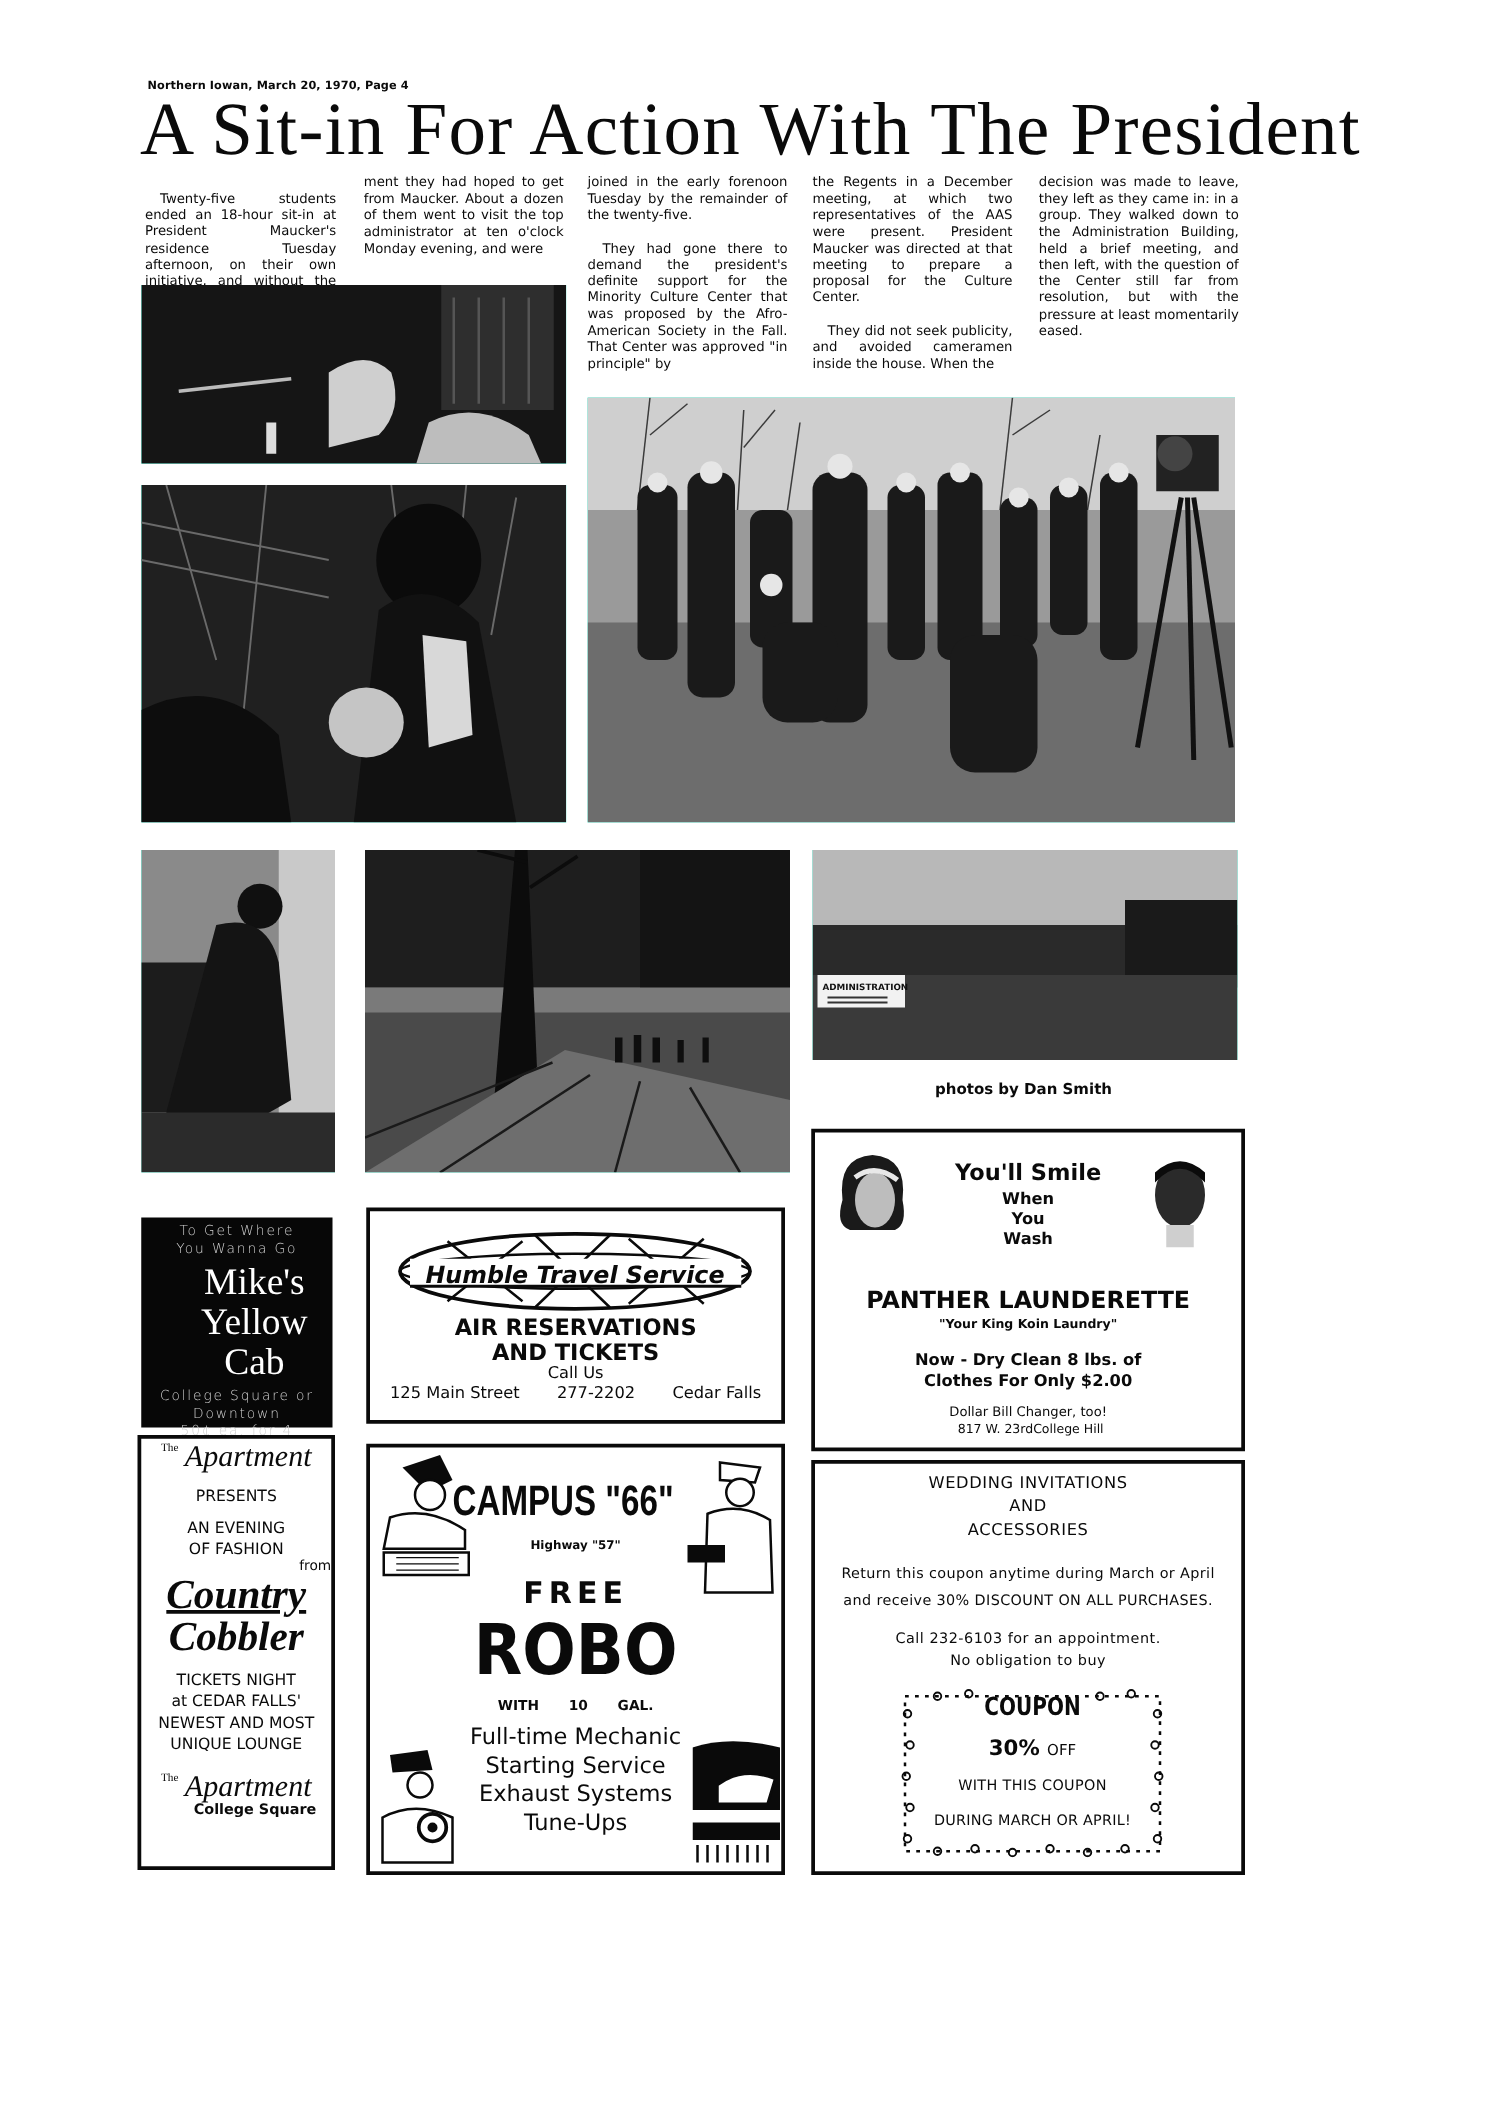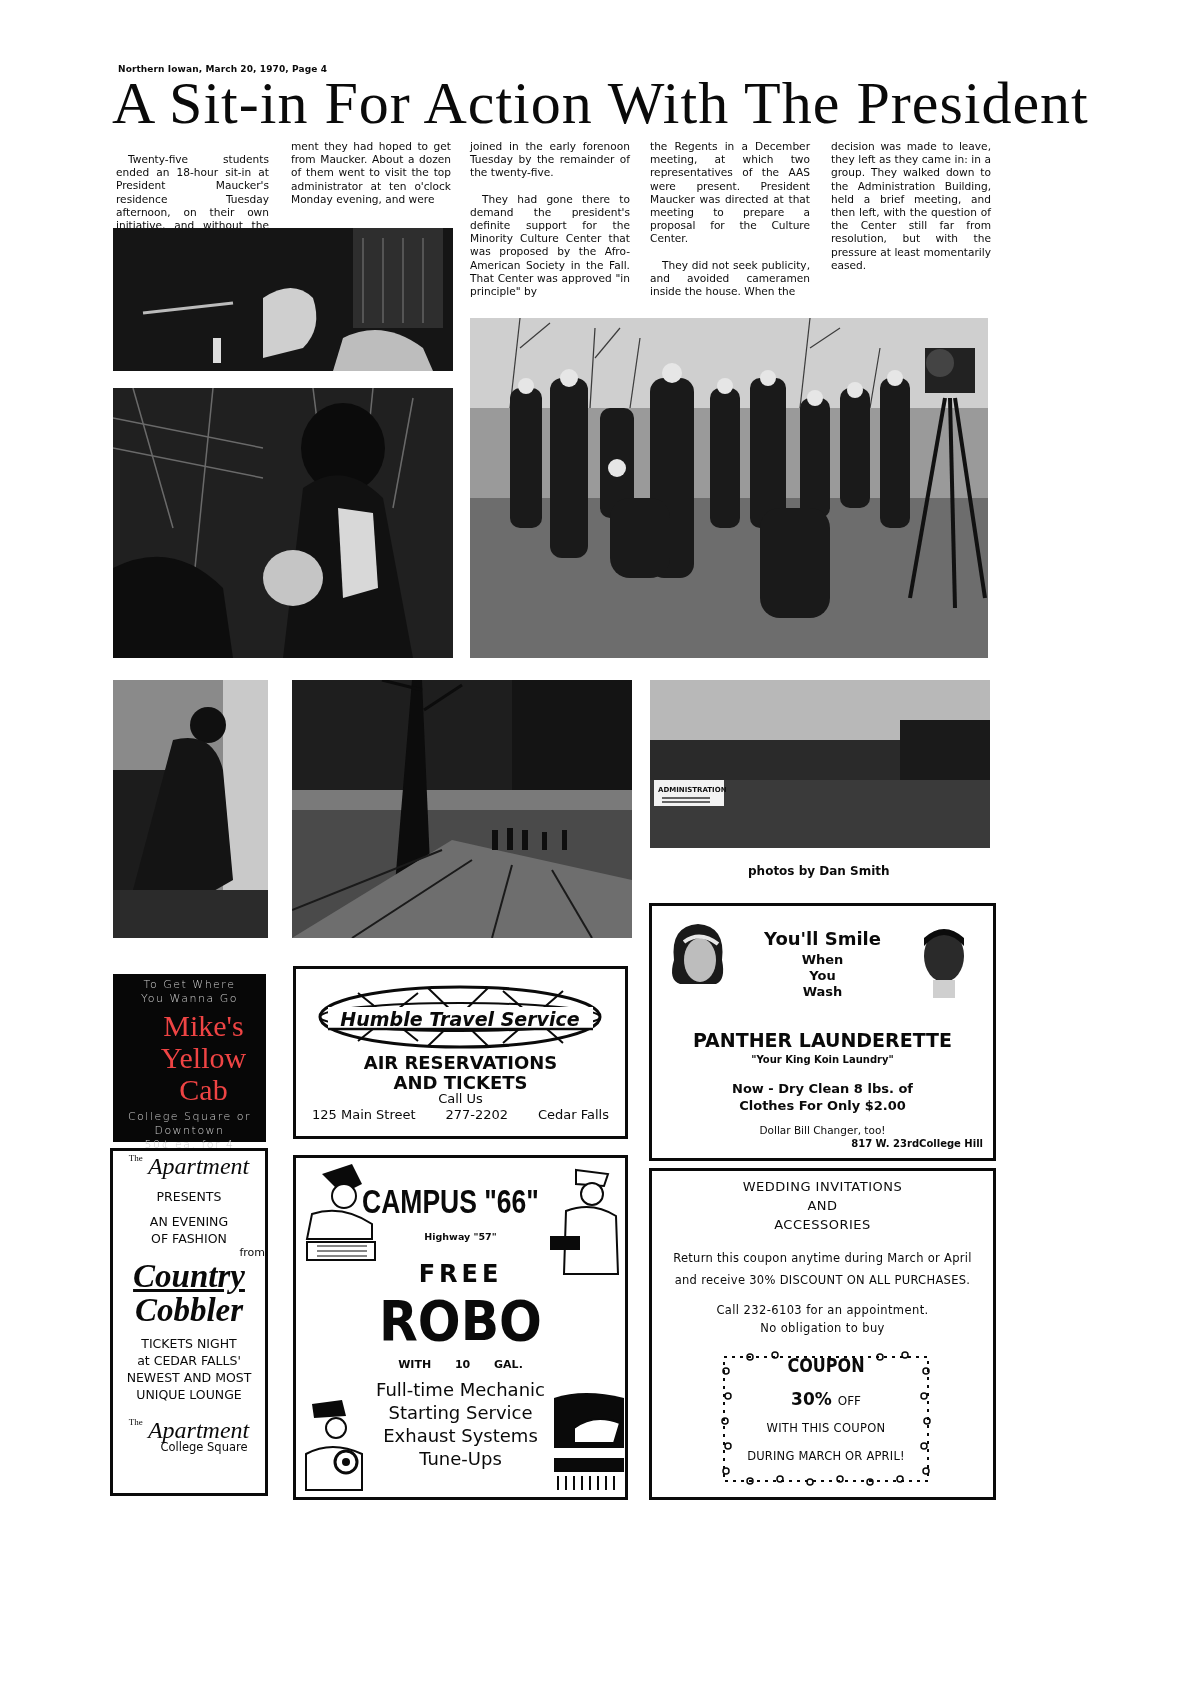--- a/index.html
+++ b/index.html
@@ -10,37 +10,37 @@
   .col { font-size:10.6px; line-height:13.2px; text-align:justify; }
   .col p { margin:0 0 13px 0; text-indent:12px; }
   .col p.noind { text-indent:0; }
   .photo { background:#5eead4; overflow:hidden; }
   .photo svg { width:100%; height:100%; display:block; }
   .credit { left:748px; top:864px; font-size:12px; font-weight:bold; }
   .ad { border:3px solid #0a0a0a; box-sizing:border-box; background:#fff; text-align:center; }
   
   .cab { left:113px; top:962px; width:153px; height:168px; background:#070707; color:#e9e9e9; text-align:center;margin-top:12px; }
   .cab .small { font-size:11px; letter-spacing:1.5px; font-weight:200; color:#cfcfcf; line-height:14px; }
-  .cab .big { font-family:"Liberation Serif", serif; font-size:30px; line-height:32px; color:#ef4444;padding-left:28px; }
+  .cab .big { font-family:"Liberation Serif", serif; font-size:30px; line-height:32px; color:#ffffff;padding-left:28px; }
   
   .travel { left:293px; top:966px; width:335px; height:173px; }
   .globe { position:absolute; left:22px; top:16px; width:285px; height:64px; }
   .travel .t1 { position:absolute; left:0; right:0; top:84px; font-size:18px; font-weight:bold; line-height:20px; }
   .travel .t2 { position:absolute; left:0; right:0; top:122px; font-size:13px; }
   .travel .row { position:absolute; left:16px; right:16px; top:138px; font-size:13px; display:flex; justify-content:space-between; }
   
   .laundry { left:649px; top:903px; width:347px; height:258px; }
   .laundry .face { position:absolute; width:64px; height:72px; }
   .laundry .h1 { position:absolute; left:0; right:0; top:22px; font-size:18px; font-weight:bold; }
   .laundry .h2 { position:absolute; left:0; right:0; top:46px; font-size:13px; font-weight:bold; line-height:16px; }
   .laundry .name { position:absolute; left:0; right:0; top:123px; font-size:19px; font-weight:bold; }
   .laundry .slogan { position:absolute; left:0; right:0; top:148px; font-size:10px; font-weight:bold; }
   .laundry .offer { position:absolute; left:0; right:0; top:174px; font-size:13px; font-weight:bold; line-height:17px; }
   .laundry .changer { position:absolute; left:0; right:0; top:218px; font-size:10.5px; }
-  .laundry .foot { position:absolute; left:14px; right:10px; top:232px; font-size:10px; font-weight:bold; display:flex; justify-content:flex-end; }
+  .laundry .foot { position:absolute; left:14px; right:10px; top:232px; font-size:10px; font-weight:normal; display:flex; justify-content:center; }
   
   .apt { left:110px; top:1148px; width:158px; height:348px; }
   .apt .brand { font-family:"Liberation Serif", serif; font-style:italic; font-size:24px; }
   .apt .the { font-family:"Liberation Serif", serif; font-size:9px; font-style:normal; vertical-align:top; }
   .apt .line { font-size:12.5px; line-height:17px; }
   .cobbler { font-family:"Liberation Serif", serif; font-style:italic; font-weight:bold; font-size:33px; line-height:34px; }
   
   .campus { left:293px; top:1155px; width:335px; height:345px; }
   .campus .title { position:absolute; left:66px; top:24px; font-family:"Liberation Sans", sans-serif; font-weight:bold; font-size:34px; transform:scaleX(0.78); transform-origin:left top; white-space:nowrap; }
   .campus .hwy { position:absolute; left:0; right:0; top:73px; font-size:9.5px; font-weight:bold; }
@@ -302,21 +302,21 @@
     <div>Cobbler</div>
   </div>
   <div class="line" style="margin-top:8px;">TICKETS NIGHT</div>
   <div class="line">at CEDAR FALLS'</div>
   <div class="line">NEWEST AND MOST</div>
   <div class="line">UNIQUE LOUNGE</div>
   <div style="margin-top:14px;">
     <span class="the">The</span>
     <span class="brand">Apartment</span>
   </div>
-  <div style="font-size:11.5px;font-weight:normal;margin-top:-4px;padding-left:30px;">College Square</div>
+  <div style="font-size:11.5px;font-weight:bold;margin-top:-4px;padding-left:30px;">College Square</div>
 </div>
 
 <div class="abs ad campus">
   <svg class="illus" style="left:6px;top:6px;width:78px;height:100px;" viewBox="0 0 78 100">
     <path d="M20 10 L50 0 L60 20 L40 30 Z" fill="#0a0a0a"></path>
     <circle cx="42" cy="32" r="12" fill="#fff" stroke="#0a0a0a" stroke-width="2"></circle>
     <path d="M10 50 Q40 40 70 60 L70 75 L5 75 Z" fill="#fff" stroke="#0a0a0a" stroke-width="2"></path>
     <rect x="5" y="78" width="68" height="18" fill="#fff" stroke="#0a0a0a" stroke-width="2"></rect>
     <g stroke="#0a0a0a">
         <line x1="15" y1="82" x2="65" y2="82"></line>

